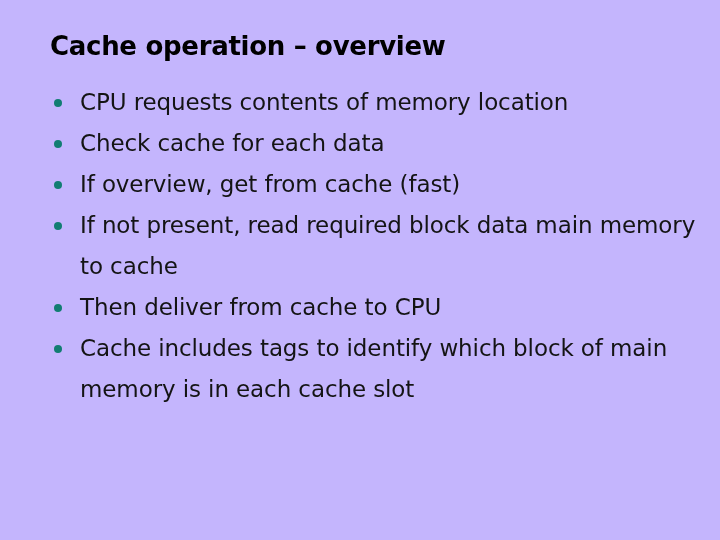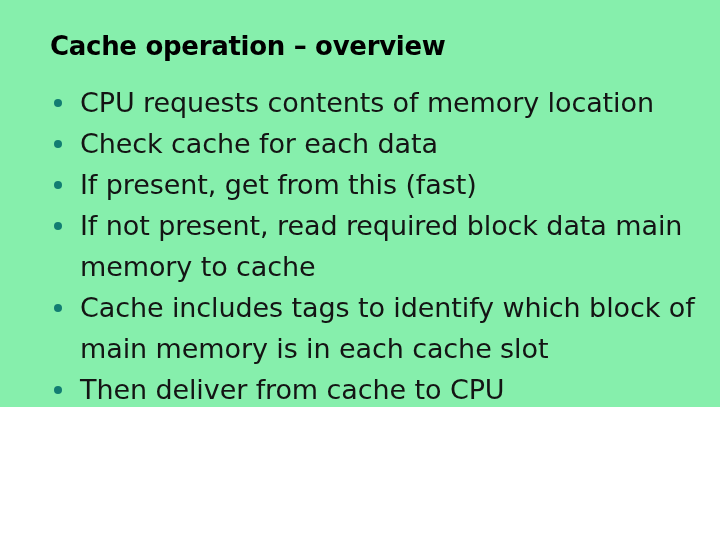--- a/index.html
+++ b/index.html
@@ -9,22 +9,22 @@
   body {
     width: 720px;
     height: 540px;
     background: #ffffff;
     font-family: "DejaVu Sans", sans-serif;
     overflow: hidden;
   }
   .slide {
     position: relative;
     width: 720px;
-    height: 407px;
-    background: #86efac;
+    height: 540px;
+    background: #c4b5fd;
     box-sizing: border-box;
   }
   .slide-title {
     position: absolute;
     left: 50px;
     top: 30px;
     width: 640px;
     font-family: "DejaVu Sans", sans-serif;
     font-weight: bold;
     font-size: 26px;
@@ -40,21 +40,21 @@
     width: 650px;
     margin: 0;
     padding: 0;
     list-style: none;
   }
   .bullet-item {
     position: relative;
     padding-left: 30px;
     margin: 0 0 0 0;
     font-family: "DejaVu Sans", sans-serif;
-    font-size: 27px;
+    font-size: 23px;
     line-height: 41px;
     color: #141414;
     letter-spacing: -0.1px;
   }
   .bullet-dot {
     position: absolute;
     left: 4px;
     top: 17px;
     width: 8px;
     height: 8px;
@@ -79,33 +79,33 @@
       <span class="bullet-text">CPU requests contents of memory location</span>
     </li>
 
     <li class="bullet-item">
       <span class="bullet-dot"></span>
       <span class="bullet-text">Check cache for each data</span>
     </li>
 
     <li class="bullet-item">
       <span class="bullet-dot"></span>
-      <span class="bullet-text">If present, get from this (fast)</span>
+      <span class="bullet-text">If overview, get from cache (fast)</span>
     </li>
 
     <li class="bullet-item">
       <span class="bullet-dot"></span>
       <span class="bullet-text">If not present, read required block data main memory to cache</span>
     </li>
 
     <li class="bullet-item">
       <span class="bullet-dot"></span>
-      <span class="bullet-text">Cache includes tags to identify which block of main memory is in each cache slot</span>
+      <span class="bullet-text">Then deliver from cache to CPU</span>
     </li>
 
     <li class="bullet-item">
       <span class="bullet-dot"></span>
-      <span class="bullet-text">Then deliver from cache to CPU</span>
+      <span class="bullet-text">Cache includes tags to identify which block of main memory is in each cache slot</span>
     </li>
 
   </ul>
 
 </div>
 
 </body></html>

